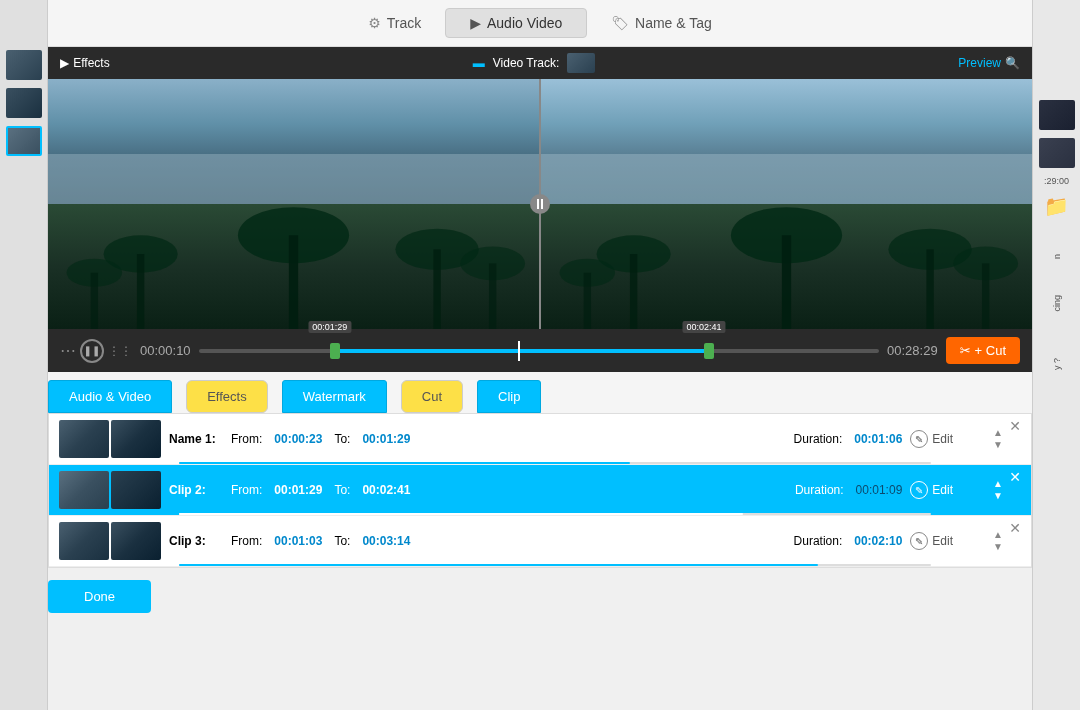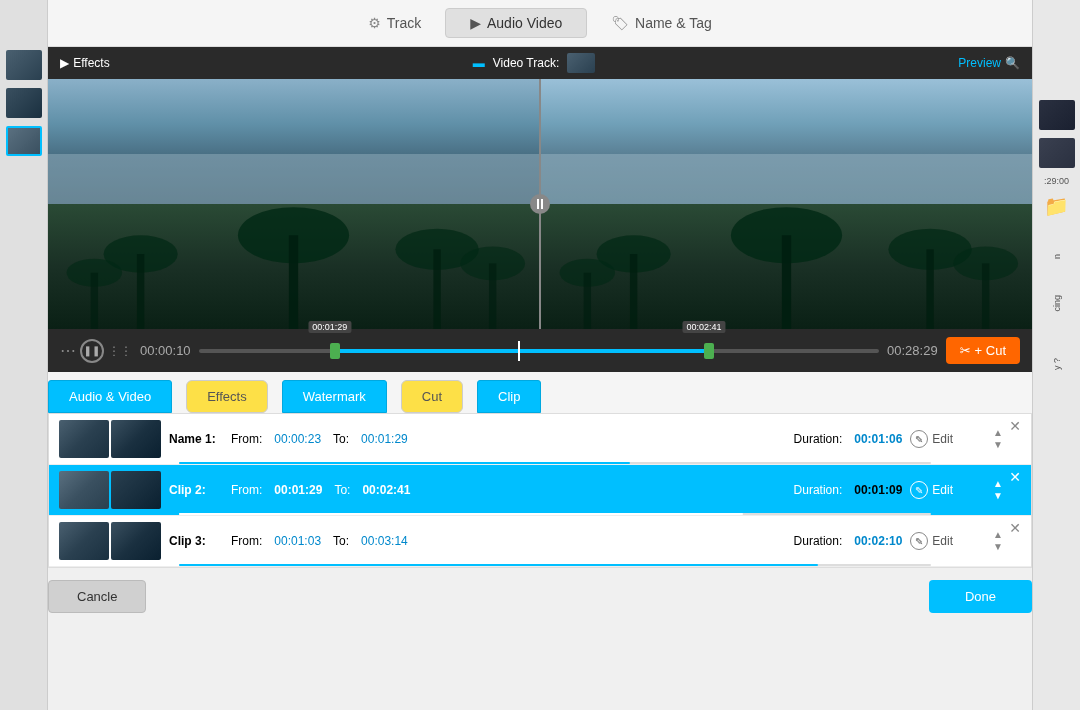--- a/index.html
+++ b/index.html
@@ -345,26 +345,26 @@
       gap: 12px;
       font-size: 12px;
     }
 
     .clip-name {
       font-weight: bold;
       min-width: 50px;
     }
 
     .clip-from { color: inherit; }
-    .clip-time { color: #0088cc; font-weight: normal; }
+    .clip-time { color: #0088cc; font-weight: bold; }
     .clip-row.selected .clip-time { color: #fff; font-weight: bold; }
     .clip-to { color: inherit; }
     .clip-duration { color: inherit; }
     .clip-dur-time { color: #0088cc; font-weight: bold; }
-    .clip-row.selected .clip-dur-time { color: #000000; font-weight: bold; }
+    .clip-row.selected .clip-dur-time { color: #0c4a6e; font-weight: normal; }
 
     .clip-edit-btn {
       display: flex;
       align-items: center;
       gap: 4px;
       color: #555;
       cursor: pointer;
       font-size: 12px;
     }
 
@@ -784,17 +784,16 @@
         <span class="clip-arrow">▼</span>
       </div>
       <span class="clip-close">✕</span>
       <div class="clip-progress">
         <div class="clip-progress-bar cyan" style="width:85%;"></div>
       </div>
     </div>
   </div>
 
   <div class="bottom-bar">
-    <button class="cancel-btn">Cancle</button>
     <button class="done-btn">Done</button>
   </div>
 
 </div>
 
 </body></html>

